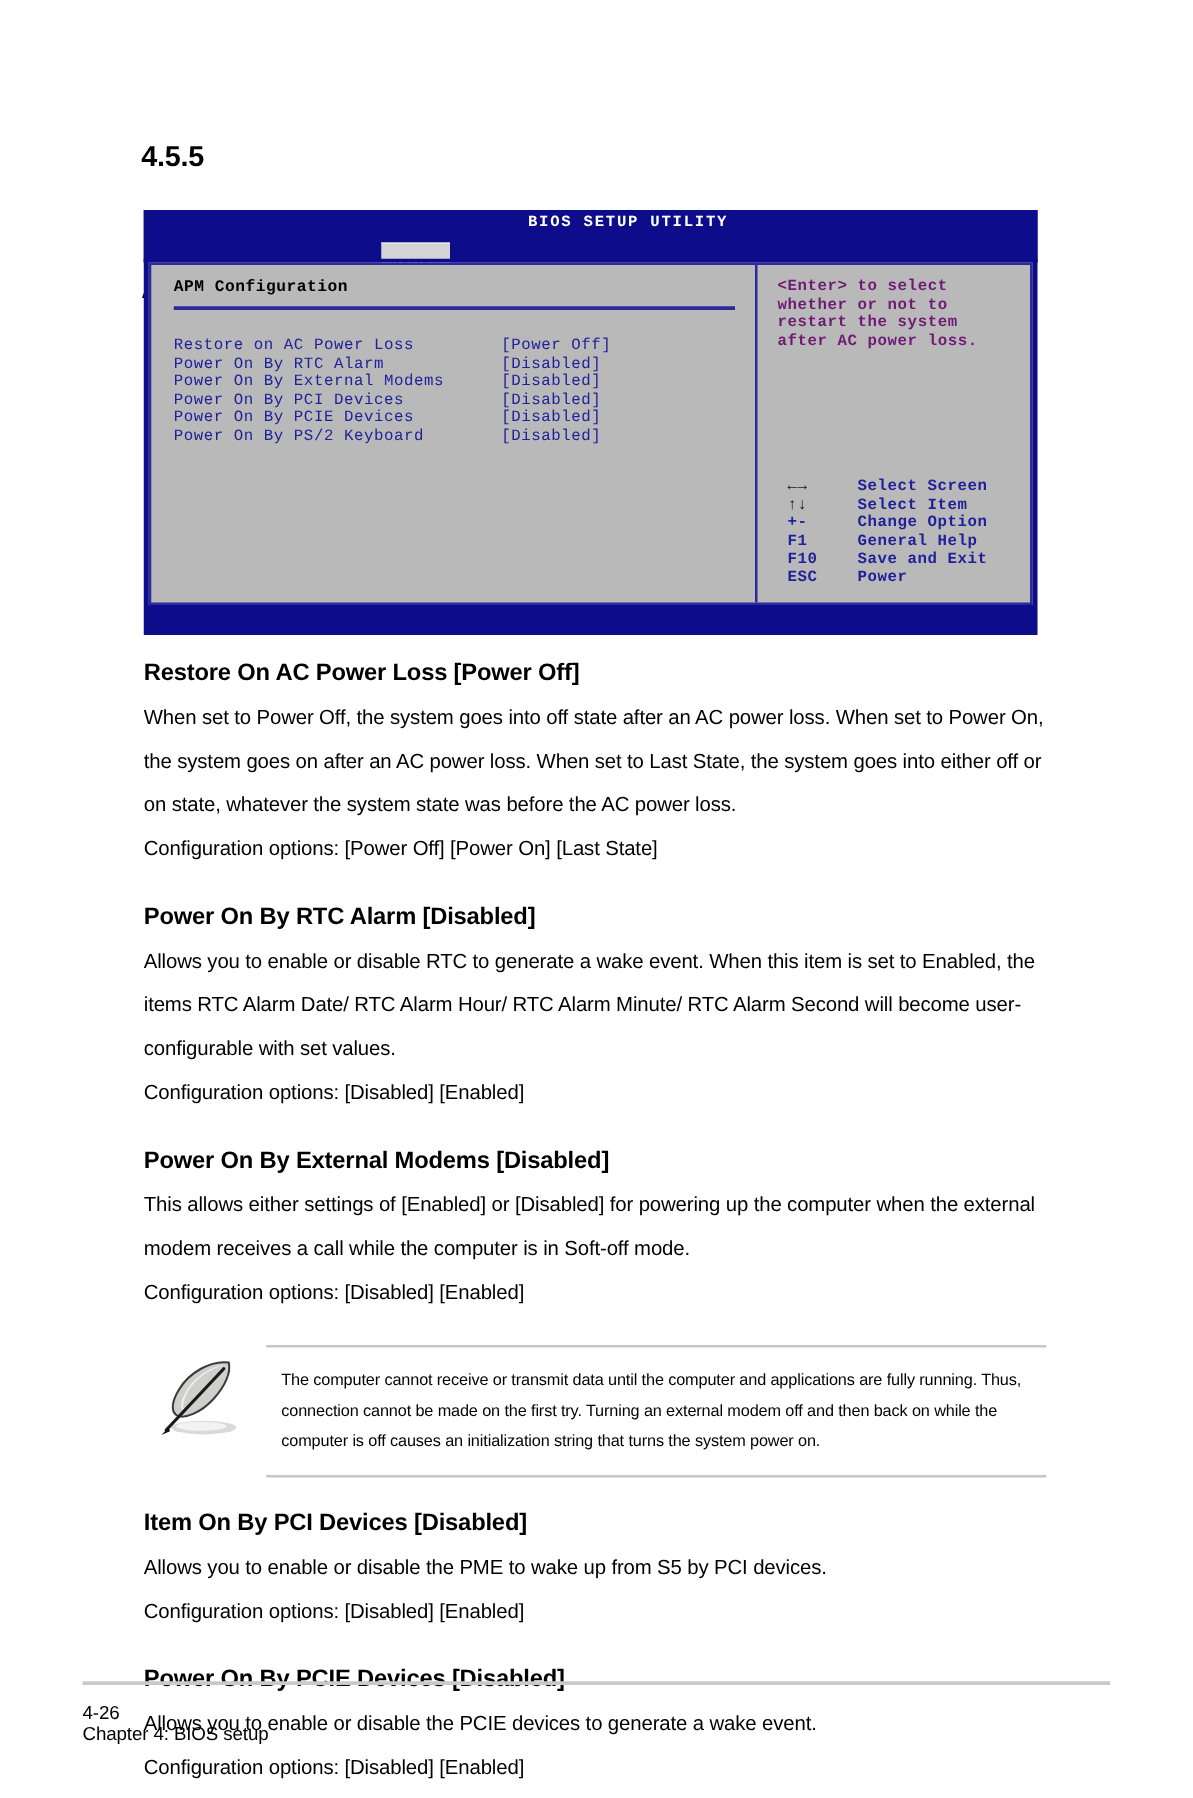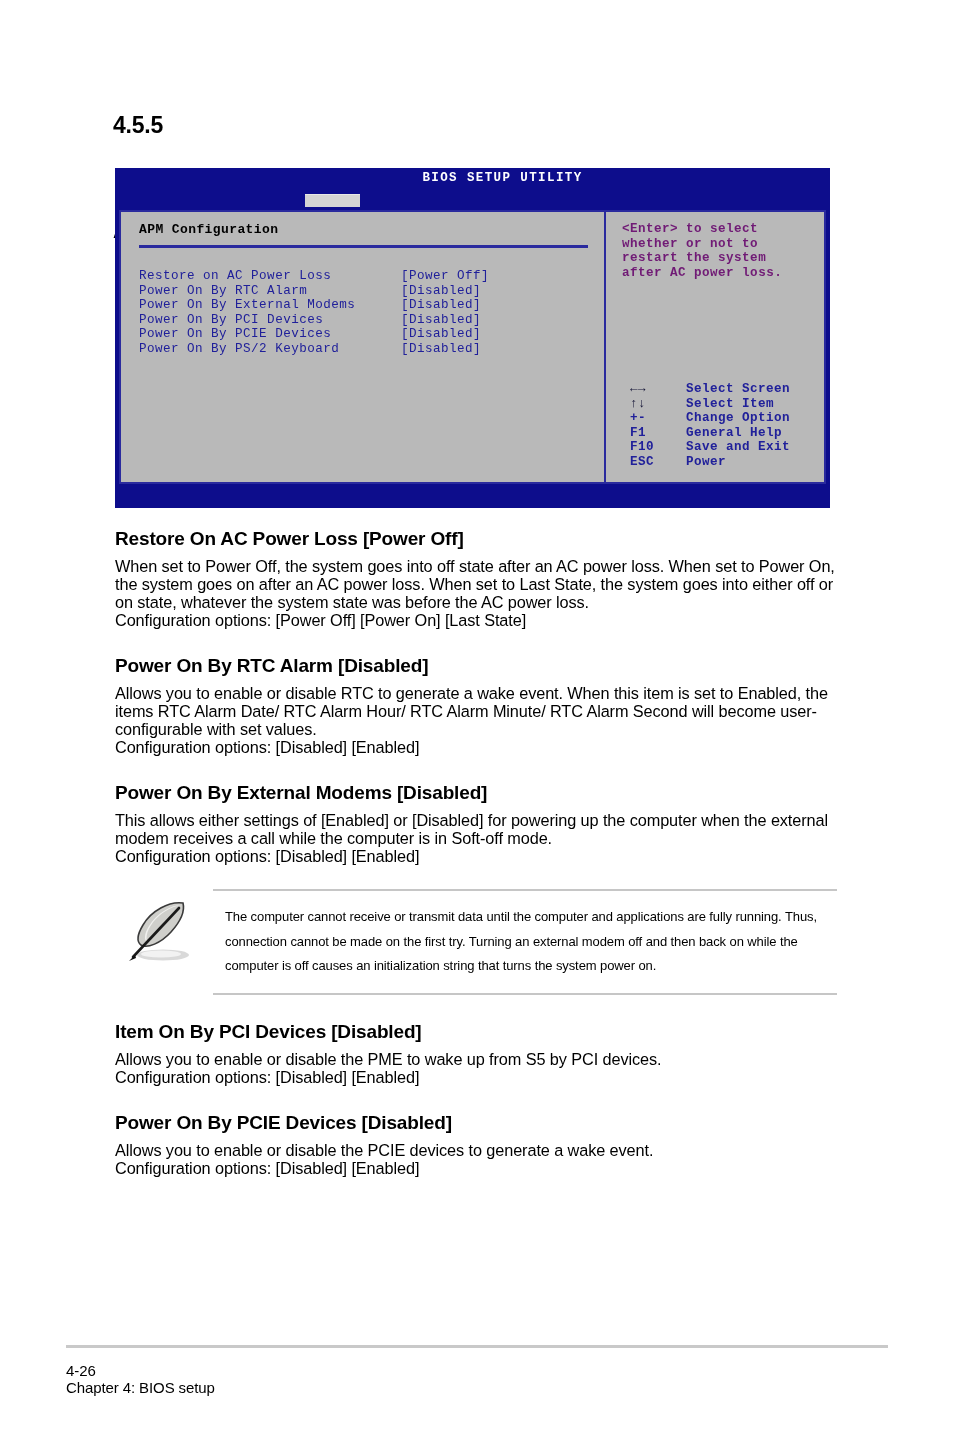--- a/index.html
+++ b/index.html
@@ -193,21 +193,21 @@
   }
   h3.item-head {
     margin: 0 0 7px 0;
     font-size: 19px;
     font-weight: bold;
     letter-spacing: -0.15px;
   }
   p.item-body {
     margin: 0 0 26px 0;
     font-size: 16.3px;
-    line-height: 18px;
+    line-height: 35px;
     letter-spacing: -0.1px;
   }
   p.item-body.tight { margin-bottom: 24px; }
 
   
   .note {
     position: relative;
     margin: 6px 0 26px 0;
     padding: 0;
   }

